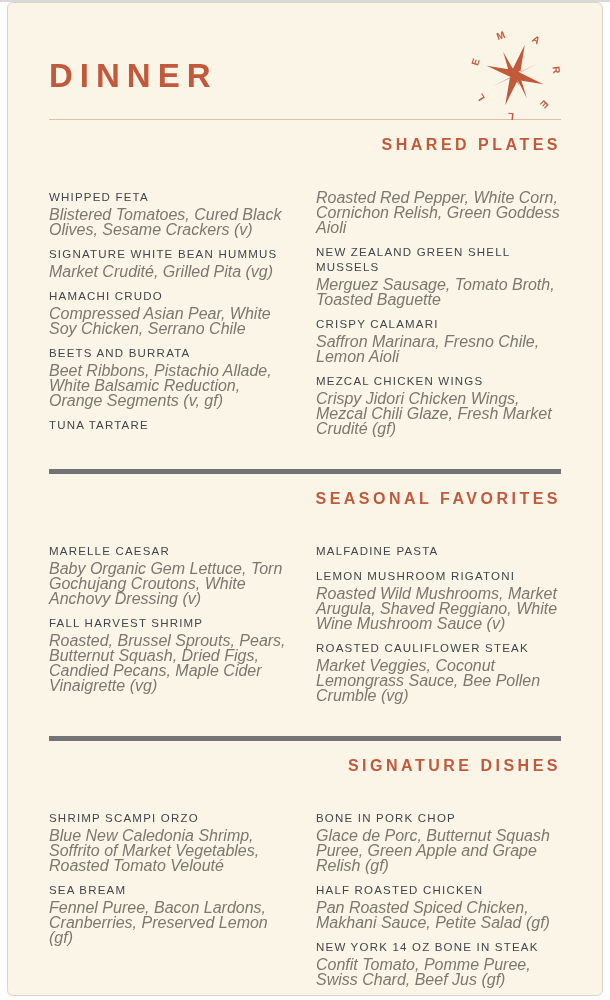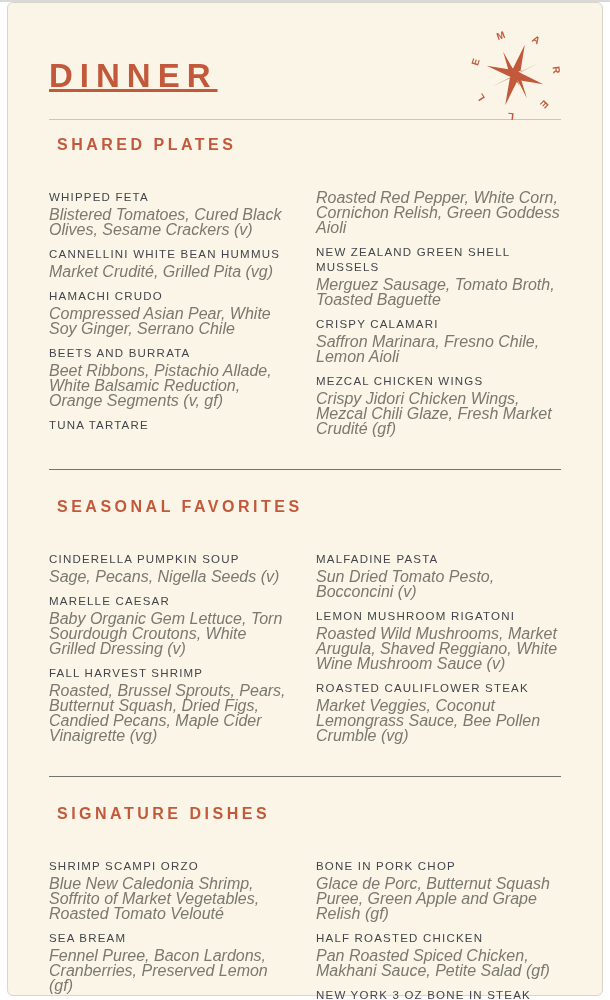--- a/index.html
+++ b/index.html
@@ -17,34 +17,33 @@
     border:1px solid #d8d5cb;
     border-radius:6px;
     box-sizing:border-box;
     padding:26px 41px 10px 41px;
   }
   .header-row{display:flex;justify-content:space-between;align-items:flex-start;height:86px;}
   .page-title{
     margin-top:28px;
     font-size:33px;font-weight:bold;letter-spacing:7px;
     color:#c2593b;
-    text-decoration:underline;
   }
   .logo{position:relative;width:92px;height:92px;flex:0 0 auto;}
   .logo svg{position:absolute;left:13px;top:13px;}
   .logo .lg-letter{
     position:absolute;font-size:10px;font-weight:bold;color:#c2593b;
     width:10px;text-align:center;line-height:10px;
   }
   .header-divider{border:none;border-top:1px solid #e6bcaa;margin:4px 0 0 0;}
   .section{margin:0;}
-  .section + .section{border-top:1px solid #737373;margin-top:23px;padding-top:12px;}
+  .section + .section{border-top:5px solid #737373;margin-top:23px;padding-top:0;}
   .section-title{
     margin:16px 0 10px 8px;
-    font-size:16px;font-weight:bold;letter-spacing:3.5px;color:#c2593b;
+    font-size:16px;font-weight:bold;letter-spacing:3.5px;color:#c2593b;text-align:right;
   }
   .cols{display:flex;gap:22px;margin-top:36px;}
   .col{flex:1 1 0;min-width:0;}
   .item{margin-bottom:10px;}
   .item-name{
     font-size:11.5px;letter-spacing:1.2px;color:#42454b;
     line-height:15px;margin-bottom:2px;font-weight:500;
   }
   .item-desc{
     font-size:16px;font-style:italic;color:#7a786f;line-height:15px;
@@ -83,26 +82,26 @@
   <div id="sections">
       <div class="section">
         <div class="section-title">SHARED PLATES</div>
         <div class="cols">
           <div class="col">
             <div class="item">
               <div class="item-name">WHIPPED FETA</div>
               <div class="item-desc">Blistered Tomatoes, Cured Black Olives, Sesame Crackers (v)</div>
             </div>
             <div class="item">
-              <div class="item-name">CANNELLINI WHITE BEAN HUMMUS</div>
+              <div class="item-name">SIGNATURE WHITE BEAN HUMMUS</div>
               <div class="item-desc">Market Crudité, Grilled Pita (vg)</div>
             </div>
             <div class="item">
               <div class="item-name">HAMACHI CRUDO</div>
-              <div class="item-desc">Compressed Asian Pear, White Soy Ginger, Serrano Chile</div>
+              <div class="item-desc">Compressed Asian Pear, White Soy Chicken, Serrano Chile</div>
             </div>
             <div class="item">
               <div class="item-name">BEETS AND BURRATA</div>
               <div class="item-desc">Beet Ribbons, Pistachio Allade, White Balsamic Reduction, Orange Segments (v, gf)</div>
             </div>
             <div class="item">
               <div class="item-name">TUNA TARTARE</div>
             </div>
           </div>
           <div class="col">
@@ -122,36 +121,31 @@
               <div class="item-desc">Crispy Jidori Chicken Wings, Mezcal Chili Glaze, Fresh Market Crudité (gf)</div>
             </div>
           </div>
         </div>
       </div>
       <div class="section">
         <div class="section-title">SEASONAL FAVORITES</div>
         <div class="cols">
           <div class="col">
             <div class="item">
-              <div class="item-name">CINDERELLA PUMPKIN SOUP</div>
-              <div class="item-desc">Sage, Pecans, Nigella Seeds (v)</div>
-            </div>
-            <div class="item">
               <div class="item-name">MARELLE CAESAR</div>
-              <div class="item-desc">Baby Organic Gem Lettuce, Torn Sourdough Croutons, White Grilled Dressing (v)</div>
+              <div class="item-desc">Baby Organic Gem Lettuce, Torn Gochujang Croutons, White Anchovy Dressing (v)</div>
             </div>
             <div class="item">
               <div class="item-name">FALL HARVEST SHRIMP</div>
               <div class="item-desc">Roasted, Brussel Sprouts, Pears, Butternut Squash, Dried Figs, Candied Pecans, Maple Cider Vinaigrette (vg)</div>
             </div>
           </div>
           <div class="col">
             <div class="item">
               <div class="item-name">MALFADINE PASTA</div>
-              <div class="item-desc">Sun Dried Tomato Pesto, Bocconcini (v)</div>
             </div>
             <div class="item">
               <div class="item-name">LEMON MUSHROOM RIGATONI</div>
               <div class="item-desc">Roasted Wild Mushrooms, Market Arugula, Shaved Reggiano, White Wine Mushroom Sauce (v)</div>
             </div>
             <div class="item">
               <div class="item-name">ROASTED CAULIFLOWER STEAK</div>
               <div class="item-desc">Market Veggies, Coconut Lemongrass Sauce, Bee Pollen Crumble (vg)</div>
             </div>
           </div>
@@ -173,21 +167,21 @@
           <div class="col">
             <div class="item">
               <div class="item-name">BONE IN PORK CHOP</div>
               <div class="item-desc">Glace de Porc, Butternut Squash Puree, Green Apple and Grape Relish (gf)</div>
             </div>
             <div class="item">
               <div class="item-name">HALF ROASTED CHICKEN</div>
               <div class="item-desc">Pan Roasted Spiced Chicken, Makhani Sauce, Petite Salad (gf)</div>
             </div>
             <div class="item">
-              <div class="item-name">NEW YORK 3 OZ BONE IN STEAK</div>
+              <div class="item-name">NEW YORK 14 OZ BONE IN STEAK</div>
               <div class="item-desc">Confit Tomato, Pomme Puree, Swiss Chard, Beef Jus (gf)</div>
             </div>
           </div>
         </div>
       </div>
       <div class="section"></div>
     </div>
 
 </div>
 

